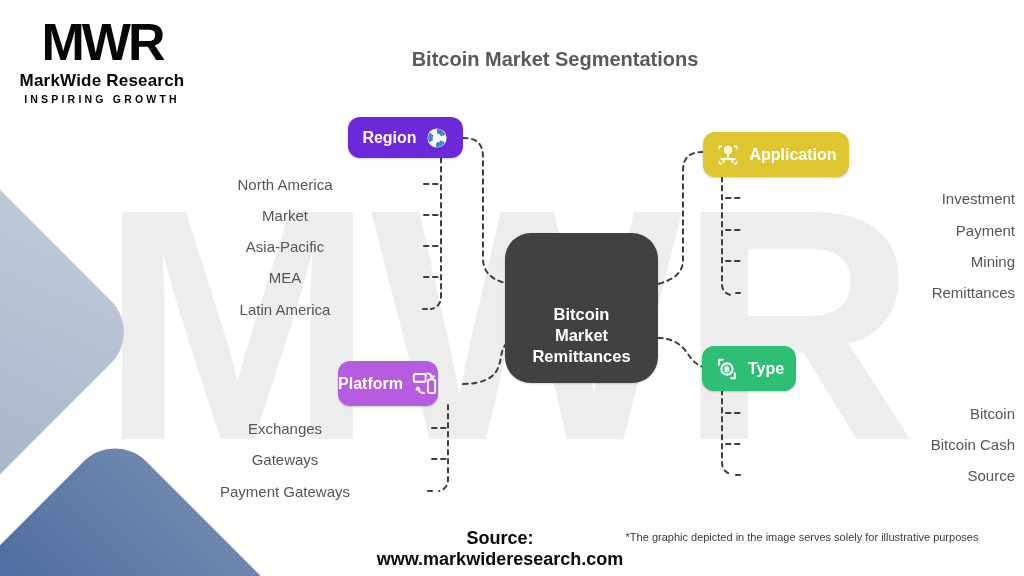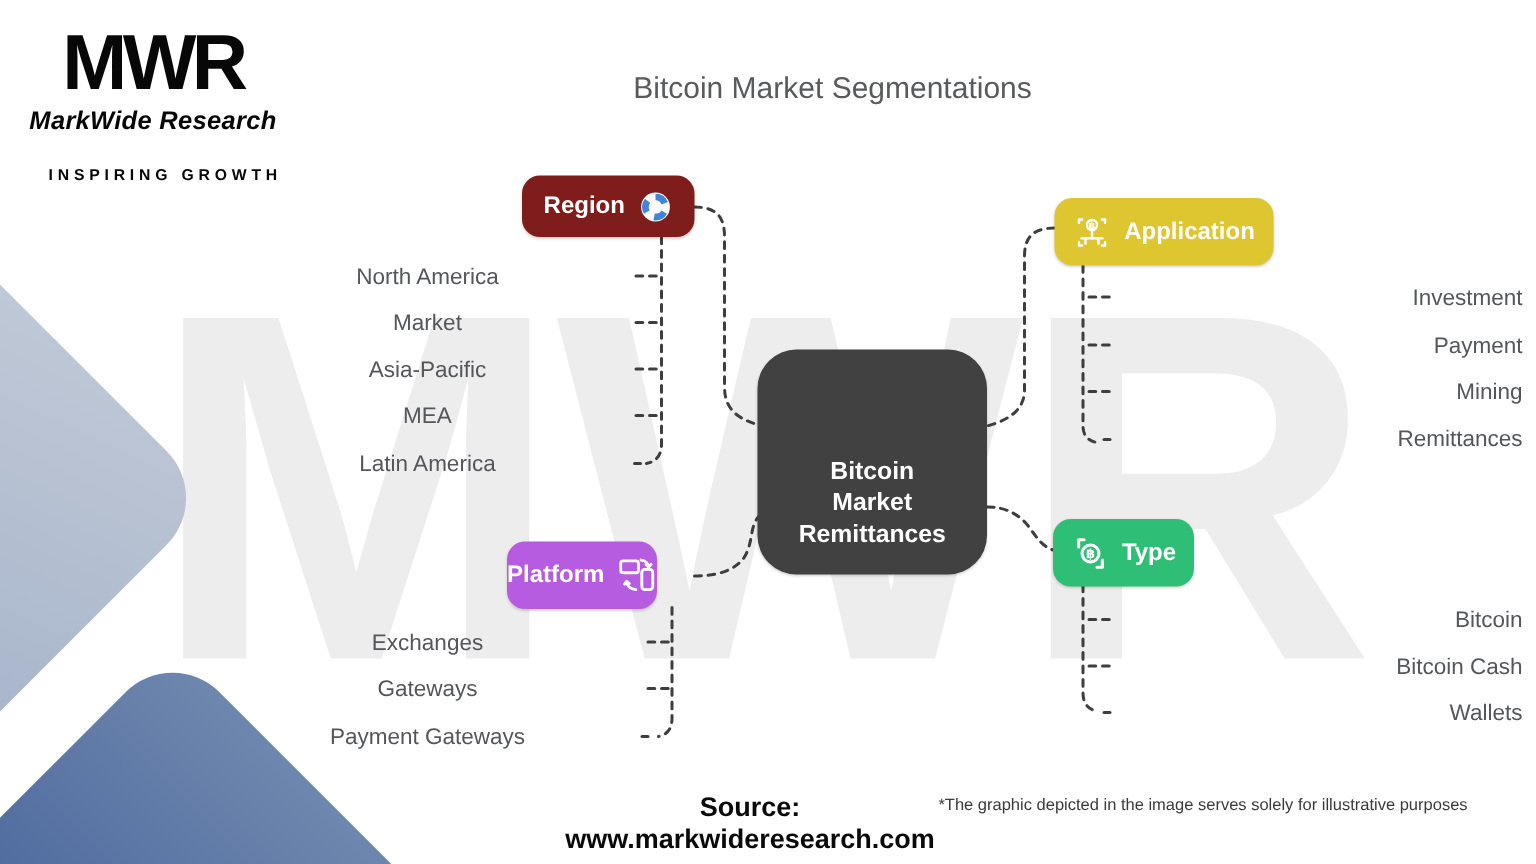--- a/index.html
+++ b/index.html
@@ -9,24 +9,24 @@
   .watermark{position:absolute;left:100px;top:160px;z-index:1;font-size:330px;line-height:1;
              font-weight:800;letter-spacing:-4px;color:#ededee;user-select:none;}
   .diamond{position:absolute;z-index:2;border-radius:44px;}
   .diamond.light{width:320px;height:320px;left:-244px;top:172px;transform:rotate(45deg);
                  background:linear-gradient(160deg,#c3cbd8 0%,#aab7cc 70%);}
   .diamond.dark{width:250px;height:250px;left:-10px;top:482px;transform:rotate(45deg);
                 background:linear-gradient(180deg,#6e87ae 0%,#4c699e 85%);}
   
   .logo{position:absolute;left:16px;top:14px;width:172px;text-align:center;z-index:5;color:#070707;}
   .logo-mark{font-size:52px;line-height:56px;font-weight:900;letter-spacing:-3px;}
-  .logo-name{font-size:17px;font-weight:800;letter-spacing:.2px;margin-top:1px;font-style:italic;}
-  .logo-tag{font-size:10.5px;font-weight:700;letter-spacing:3.2px;margin-top:20px;text-align:right;}
+  .logo-name{font-size:17px;font-weight:800;letter-spacing:.2px;margin-top:1px;}
+  .logo-tag{font-size:10.5px;font-weight:700;letter-spacing:3.2px;margin-top:2px;}
   .title{position:absolute;left:90px;width:930px;top:48px;text-align:center;z-index:5;
-         font-size:20px;font-weight:400;color:#595a5c;}
+         font-size:20px;font-weight:700;color:#595a5c;}
   
   .wires{position:absolute;left:0;top:0;z-index:3;pointer-events:none;}
   
   .node{position:absolute;z-index:4;display:flex;align-items:center;justify-content:center;
         gap:8px;border-radius:12px;color:#fff;font-size:16px;font-weight:600;
         box-shadow:0 1px 2px rgba(0,0,0,.18);}
   .node-region{left:348px;top:117px;width:115px;height:41px;}
   .node-application{left:703px;top:132px;width:146px;height:45px;}
   .node-platform{left:338px;top:361px;width:100px;height:45px;}
   .node-type{left:702px;top:346px;width:94px;height:45px;}
@@ -93,21 +93,21 @@
         <path d="M736,475 L740,475"></path>
     </g>
   </svg>
 
   <div class="node node-center">
     <div>Bitcoin</div>
     <div>Market</div>
     <div>Remittances</div>
   </div>
 
-  <div class="node node-region" style="background: #7f1d1d;">
+  <div class="node node-region" style="background: #6d28d9;">
     <span>Region</span>
     <svg width="24" height="24" viewBox="0 0 24 24">
       <circle cx="12" cy="12" r="9.6" fill="#fff"></circle>
       <g fill="#4285d6">
         <path d="M12 3.1 a8.9 8.9 0 0 1 8.3 5.6 l-4.3 1.6 a4.4 4.4 0 0 0 -4 -2.8 z"></path>
         <path d="M12 3.1 a8.9 8.9 0 0 1 8.3 5.6 l-4.3 1.6 a4.4 4.4 0 0 0 -4 -2.8 z" transform="rotate(120 12 12)"></path>
         <path d="M12 3.1 a8.9 8.9 0 0 1 8.3 5.6 l-4.3 1.6 a4.4 4.4 0 0 0 -4 -2.8 z" transform="rotate(240 12 12)"></path>
       </g>
     </svg>
   </div>
@@ -162,18 +162,18 @@
         <path d="M8 3.5 H4.7 V8"></path>
         <path d="M16 20.5 H19.3 V16"></path>
         <circle cx="12" cy="12" r="5.2"></circle>
       </g>
       <text x="12" y="15" font-size="8" font-weight="bold" fill="#fff" text-anchor="middle" font-family="DejaVu Sans, sans-serif">฿</text>
     </svg>
     <span>Type</span>
   </div>
   <div class="itm col-right" style="top:403px">Bitcoin</div>
   <div class="itm col-right" style="top:434px">Bitcoin Cash</div>
-  <div class="itm col-right" style="top:465px">Wallets</div>
+  <div class="itm col-right" style="top:465px">Source</div>
 
   <div class="source">Source: www.markwideresearch.com</div>
   <div class="disclaimer">*The graphic depicted in the image serves solely for illustrative purposes</div>
 
 </div>
 
 </body></html>

